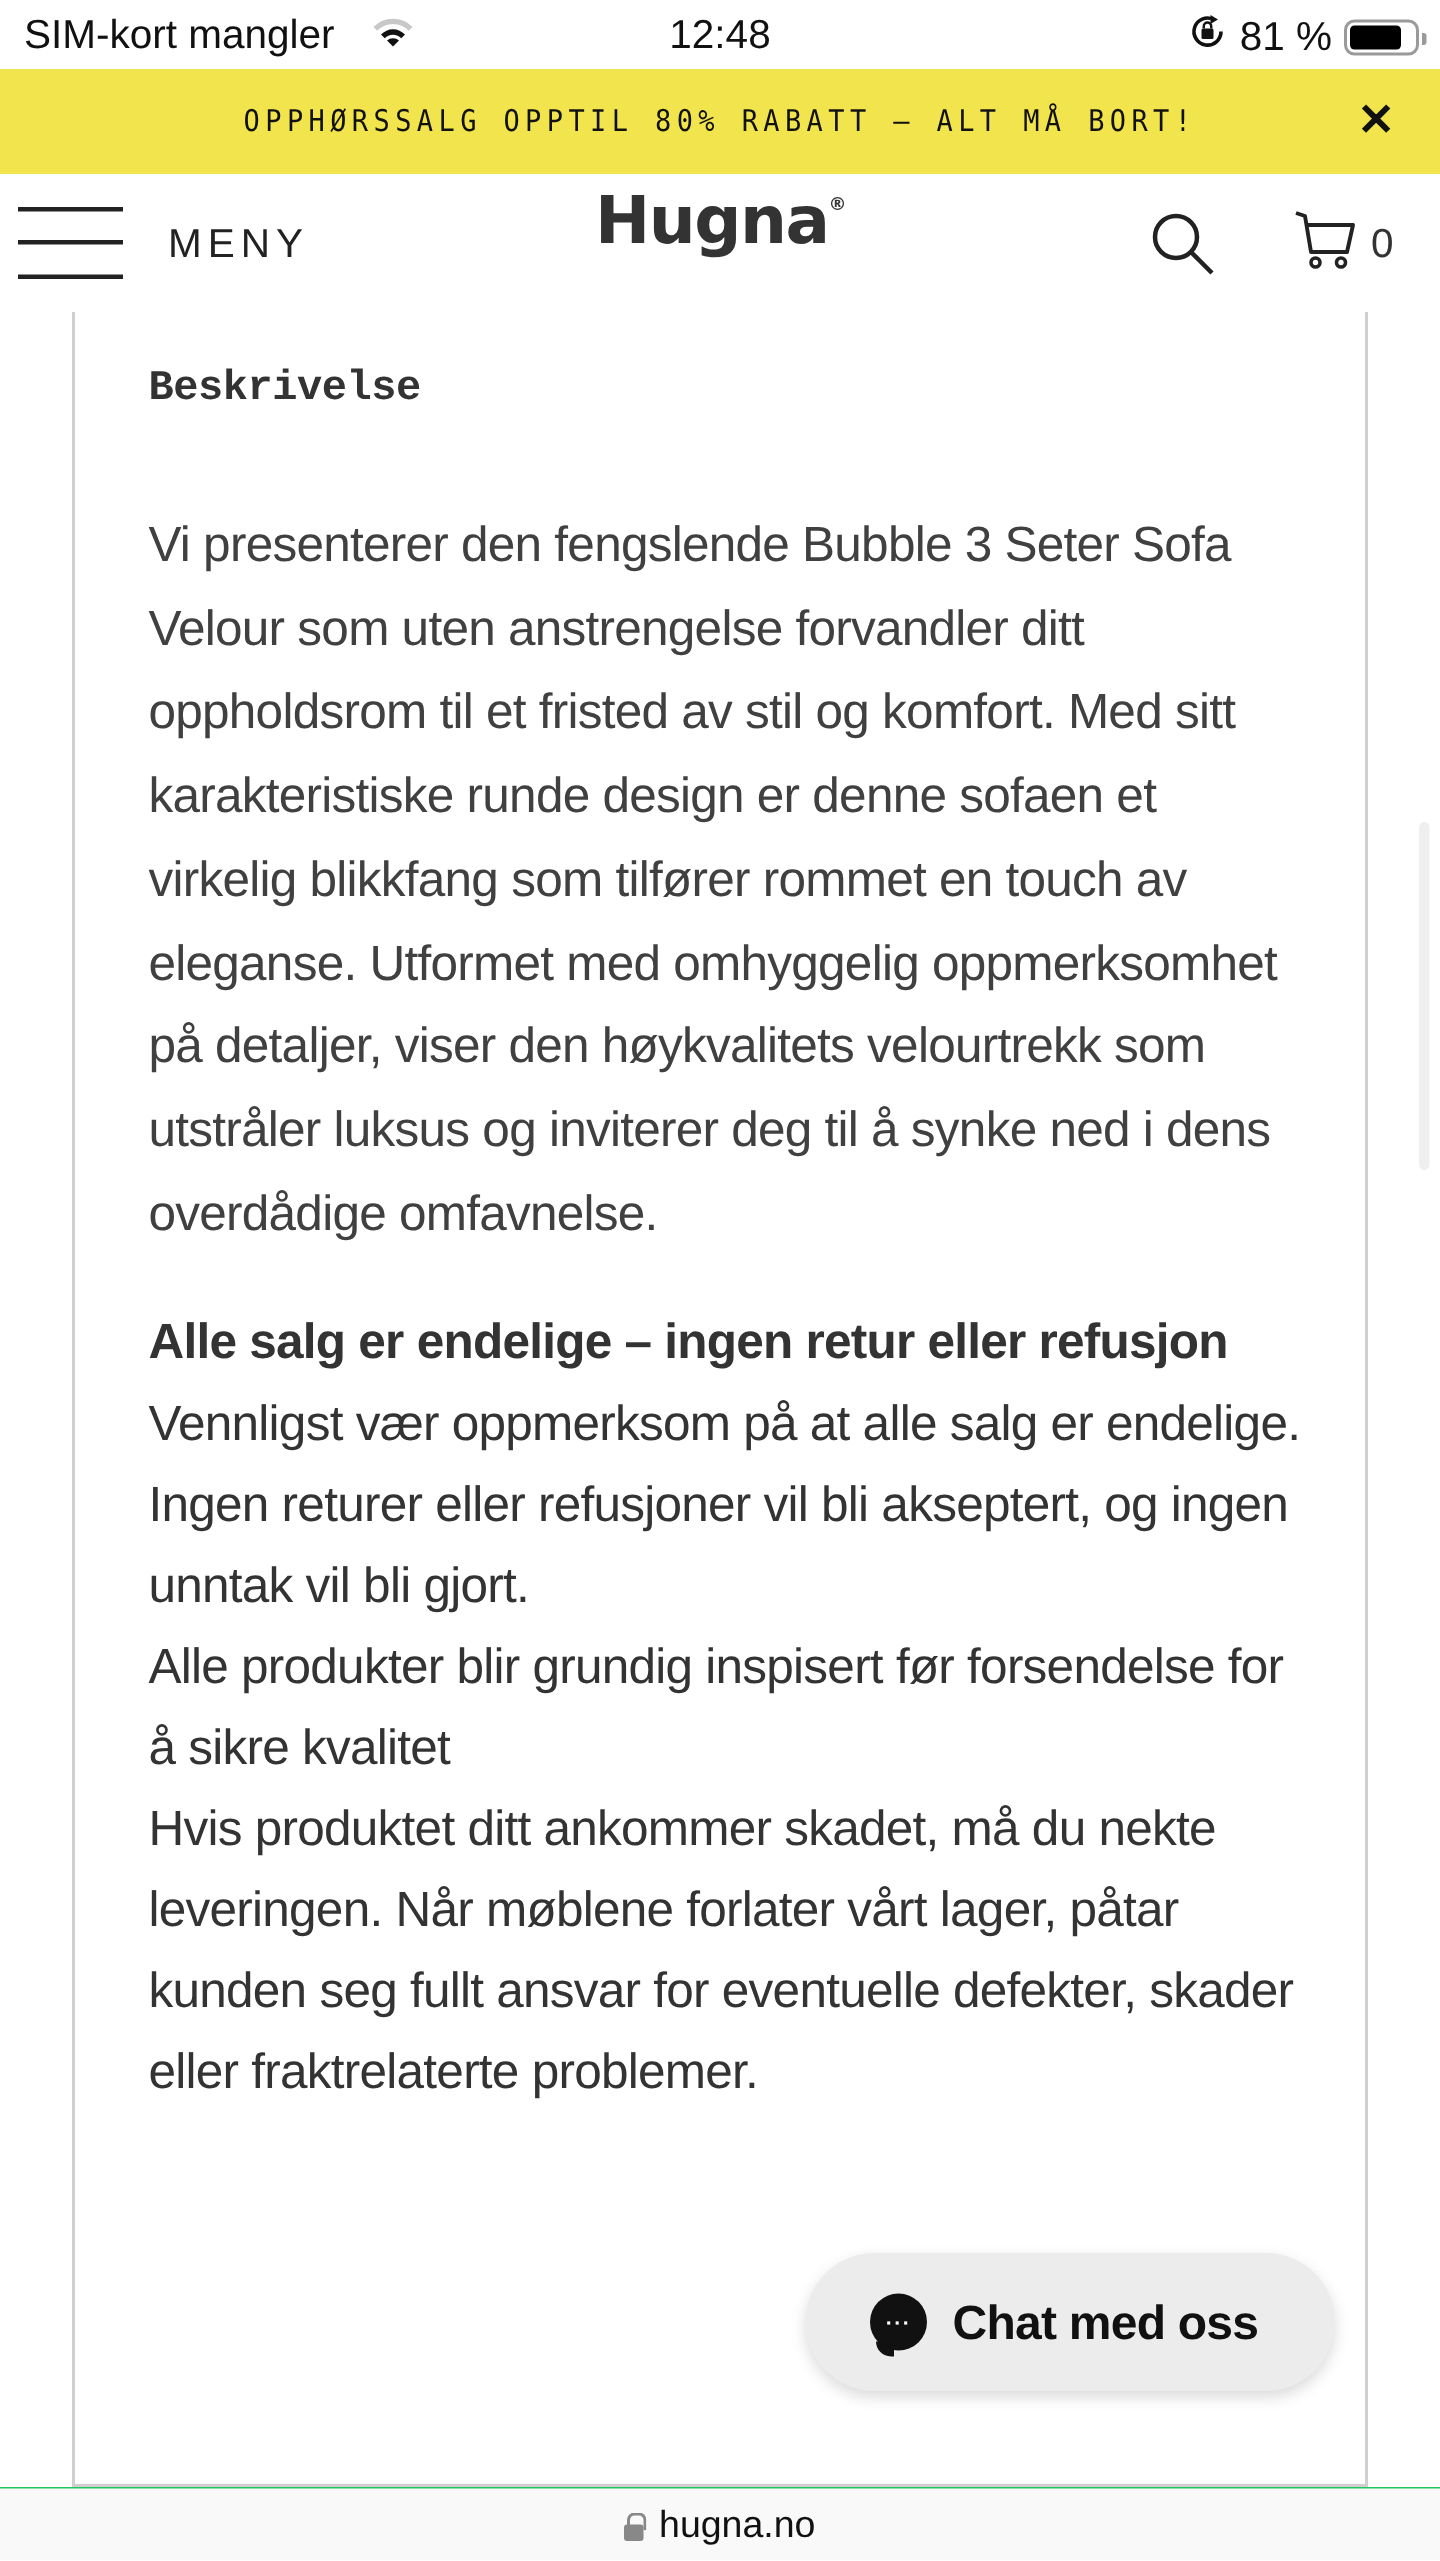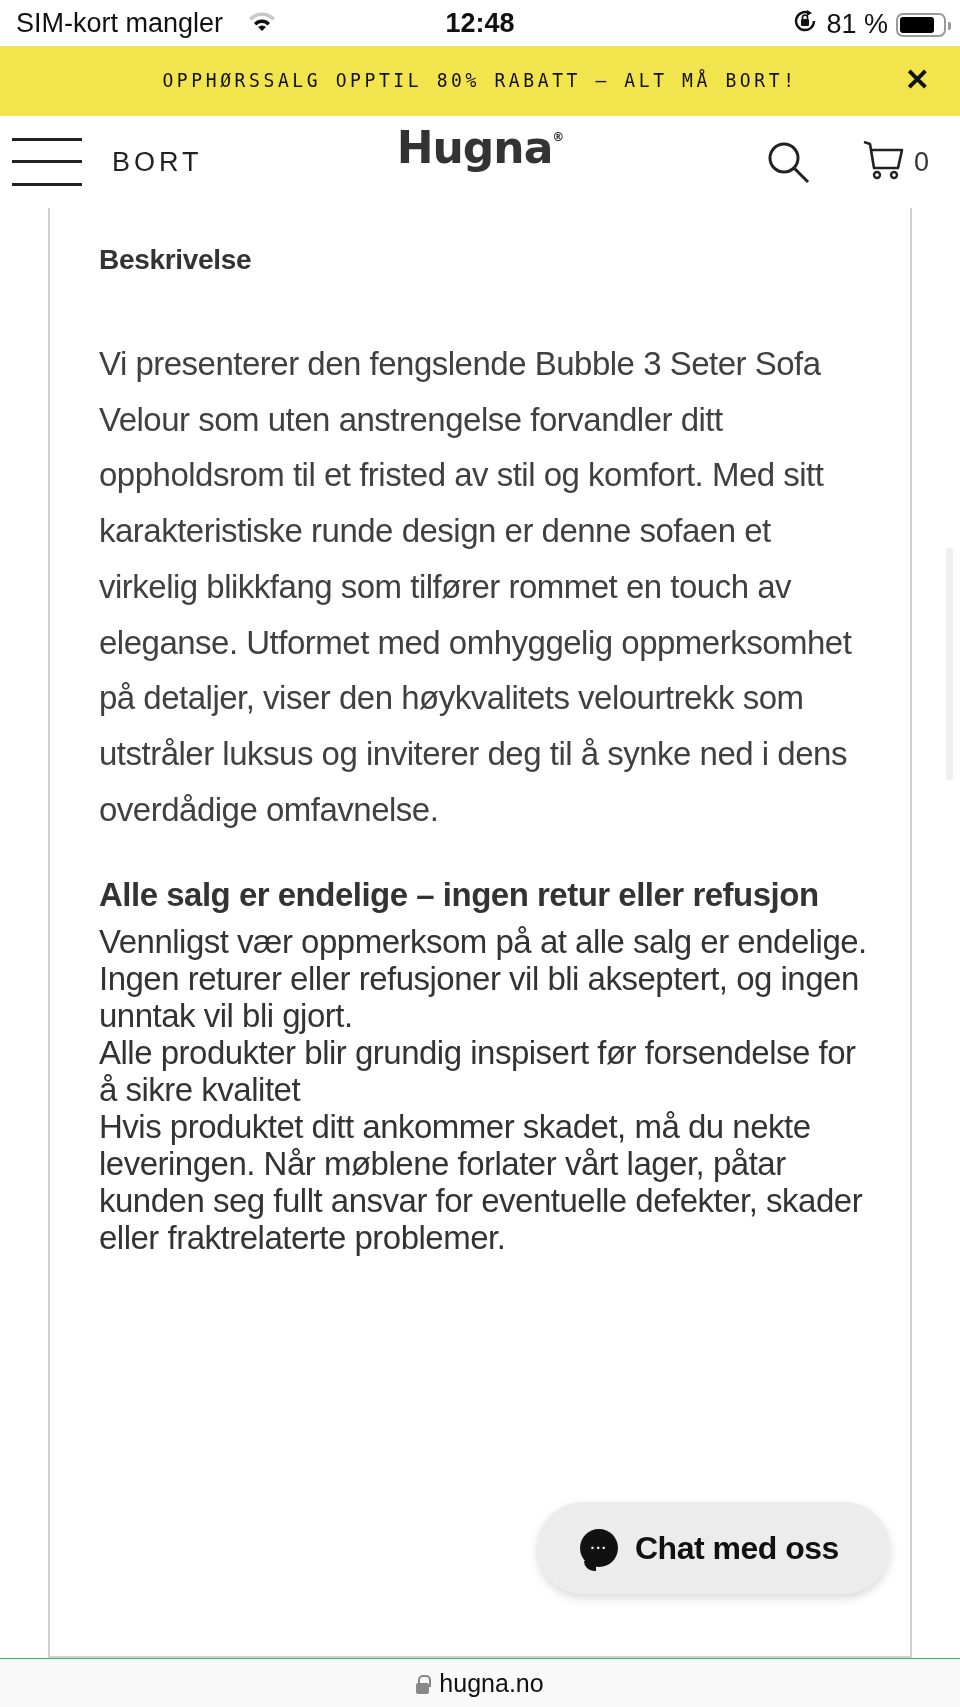--- a/index.html
+++ b/index.html
@@ -2,21 +2,21 @@
 <html><head>
 <meta charset="utf-8">
 <style>
   * { box-sizing: border-box; margin: 0; padding: 0; }
   html, body { width: 960px; height: 1707px; overflow: hidden; background: #ffffff; }
   body { position: relative; font-family: "Liberation Sans", sans-serif; color: #333333; }
 
   
   .status-bar { position: absolute; left: 0; top: 0; width: 960px; height: 46px; background: #ffffff; }
   .status-left { position: absolute; left: 16px; top: 8px; font-size: 27px; color: #111; display: flex; align-items: center; gap: 24px; }
-  .status-time { position: absolute; left: 0; width: 960px; top: 8px; text-align: center; font-size: 27px; font-weight: bold; color: #111; }
+  .status-time { position: absolute; left: 0; width: 960px; top: 8px; text-align: center; font-size: 27px; font-weight: normal; color: #111; }
   .status-right { position: absolute; right: 14px; top: 8px; display: flex; align-items: center; gap: 8px; font-size: 27px; color: #111; }
   .battery { width: 50px; height: 24px; border: 2px solid #9a9a9a; border-radius: 7px; padding: 2px; position: relative; }
   .battery-fill { width: 81%; height: 100%; background: #000; border-radius: 3px; }
   .battery-tip { position: absolute; right: -7px; top: 7px; width: 3px; height: 8px; background: #9a9a9a; border-radius: 0 2px 2px 0; }
 
   
   .promo { position: absolute; left: 0; top: 46px; width: 960px; height: 70px; background: #f1e44c; }
   .promo-text { position: absolute; left: 0; width: 960px; top: 22px; text-align: center; font-family: "DejaVu Sans Mono", monospace; font-size: 20px; letter-spacing: 4px; color: #111; transform: scaleX(0.9); }
   .promo-close { position: absolute; right: 30px; top: 16px; font-size: 30px; font-weight: bold; color: #111; cursor: pointer; }
 
@@ -28,24 +28,24 @@
   .menu-label { margin-left: 30px; font-size: 27px; letter-spacing: 4px; color: #222; }
   .logo { position: absolute; left: 0; width: 960px; top: 6px; text-align: center; font-family: "DejaVu Sans", sans-serif; font-size: 44px; font-weight: bold; color: #333; letter-spacing: -1px; }
   .logo sup { font-size: 12px; vertical-align: 22px; }
   .search-btn { position: absolute; left: 766px; top: 24px; cursor: pointer; }
   .cart-btn { position: absolute; left: 862px; top: 22px; display: flex; align-items: center; gap: 8px; cursor: pointer; }
   .cart-count { font-size: 27px; color: #333; }
 
   
   .card { position: absolute; left: 48px; top: 208px; width: 864px; height: 1450px; border-left: 2px solid #cfcfcf; border-right: 2px solid #cfcfcf; border-bottom: 2px solid #cfcfcf; }
   .content { position: absolute; left: 99px; top: 244px; width: 770px; }
-  .section-title { font-size: 28px; font-weight: bold; color: #333; letter-spacing: -0.3px; }
+  .section-title { font-size: 28px; font-weight: bold; color: #333; letter-spacing: -0.3px; font-family: Liberation Mono, monospace; }
   .desc { margin-top: 60px; font-size: 33px; line-height: 55.7px; color: #404040; letter-spacing: -0.5px; }
   .policy-title { margin-top: 30px; font-size: 33px; line-height: 55.7px; font-weight: bold; color: #333; letter-spacing: -0.5px; }
-  .policy-p { font-size: 33px; line-height: 37px; color: #333; letter-spacing: -0.5px; }
+  .policy-p { font-size: 33px; line-height: 54px; color: #333; letter-spacing: -0.5px; }
 
   
   .scroll-thumb { position: absolute; left: 946px; top: 548px; width: 7px; height: 232px; background: #efefef; border-radius: 4px; }
 
   
   .chat-btn { position: absolute; left: 537px; top: 1502px; width: 353px; height: 92px; background: #ececec; border-radius: 46px; box-shadow: 0 4px 10px rgba(0,0,0,0.15); display: flex; align-items: center; cursor: pointer; }
   .chat-icon { margin-left: 43px; width: 38px; height: 38px; background: #111; border-radius: 50%; position: relative; display: flex; align-items: center; justify-content: center; color: #fff; font-size: 14px; font-weight: bold; letter-spacing: 1px; }
   .chat-icon::after { content: ""; position: absolute; left: 4px; bottom: -4px; width: 12px; height: 10px; background: #111; border-radius: 0 0 0 10px; }
   .chat-label { margin-left: 17px; font-size: 32px; font-weight: bold; color: #111; letter-spacing: -0.5px; }
 
@@ -93,21 +93,21 @@
   <div class="promo-close">✕</div>
 </div>
 
 <div class="header">
   <div class="menu-btn">
     <div class="hamburger">
       <span style="top:0;"></span>
       <span style="top:22px;"></span>
       <span style="top:45px;"></span>
     </div>
-    <span class="menu-label">BORT</span>
+    <span class="menu-label">MENY</span>
   </div>
   <div class="logo"><span>Hugna</span><sup>®</sup></div>
   <div class="search-btn">
     <span>
       <svg width="46" height="46" viewBox="0 0 46 46">
         <circle cx="18" cy="18" r="14" fill="none" stroke="#222" stroke-width="3"></circle>
         <line x1="28" y1="28" x2="42" y2="42" stroke="#222" stroke-width="3"></line>
       </svg>
     </span>
   </div>

